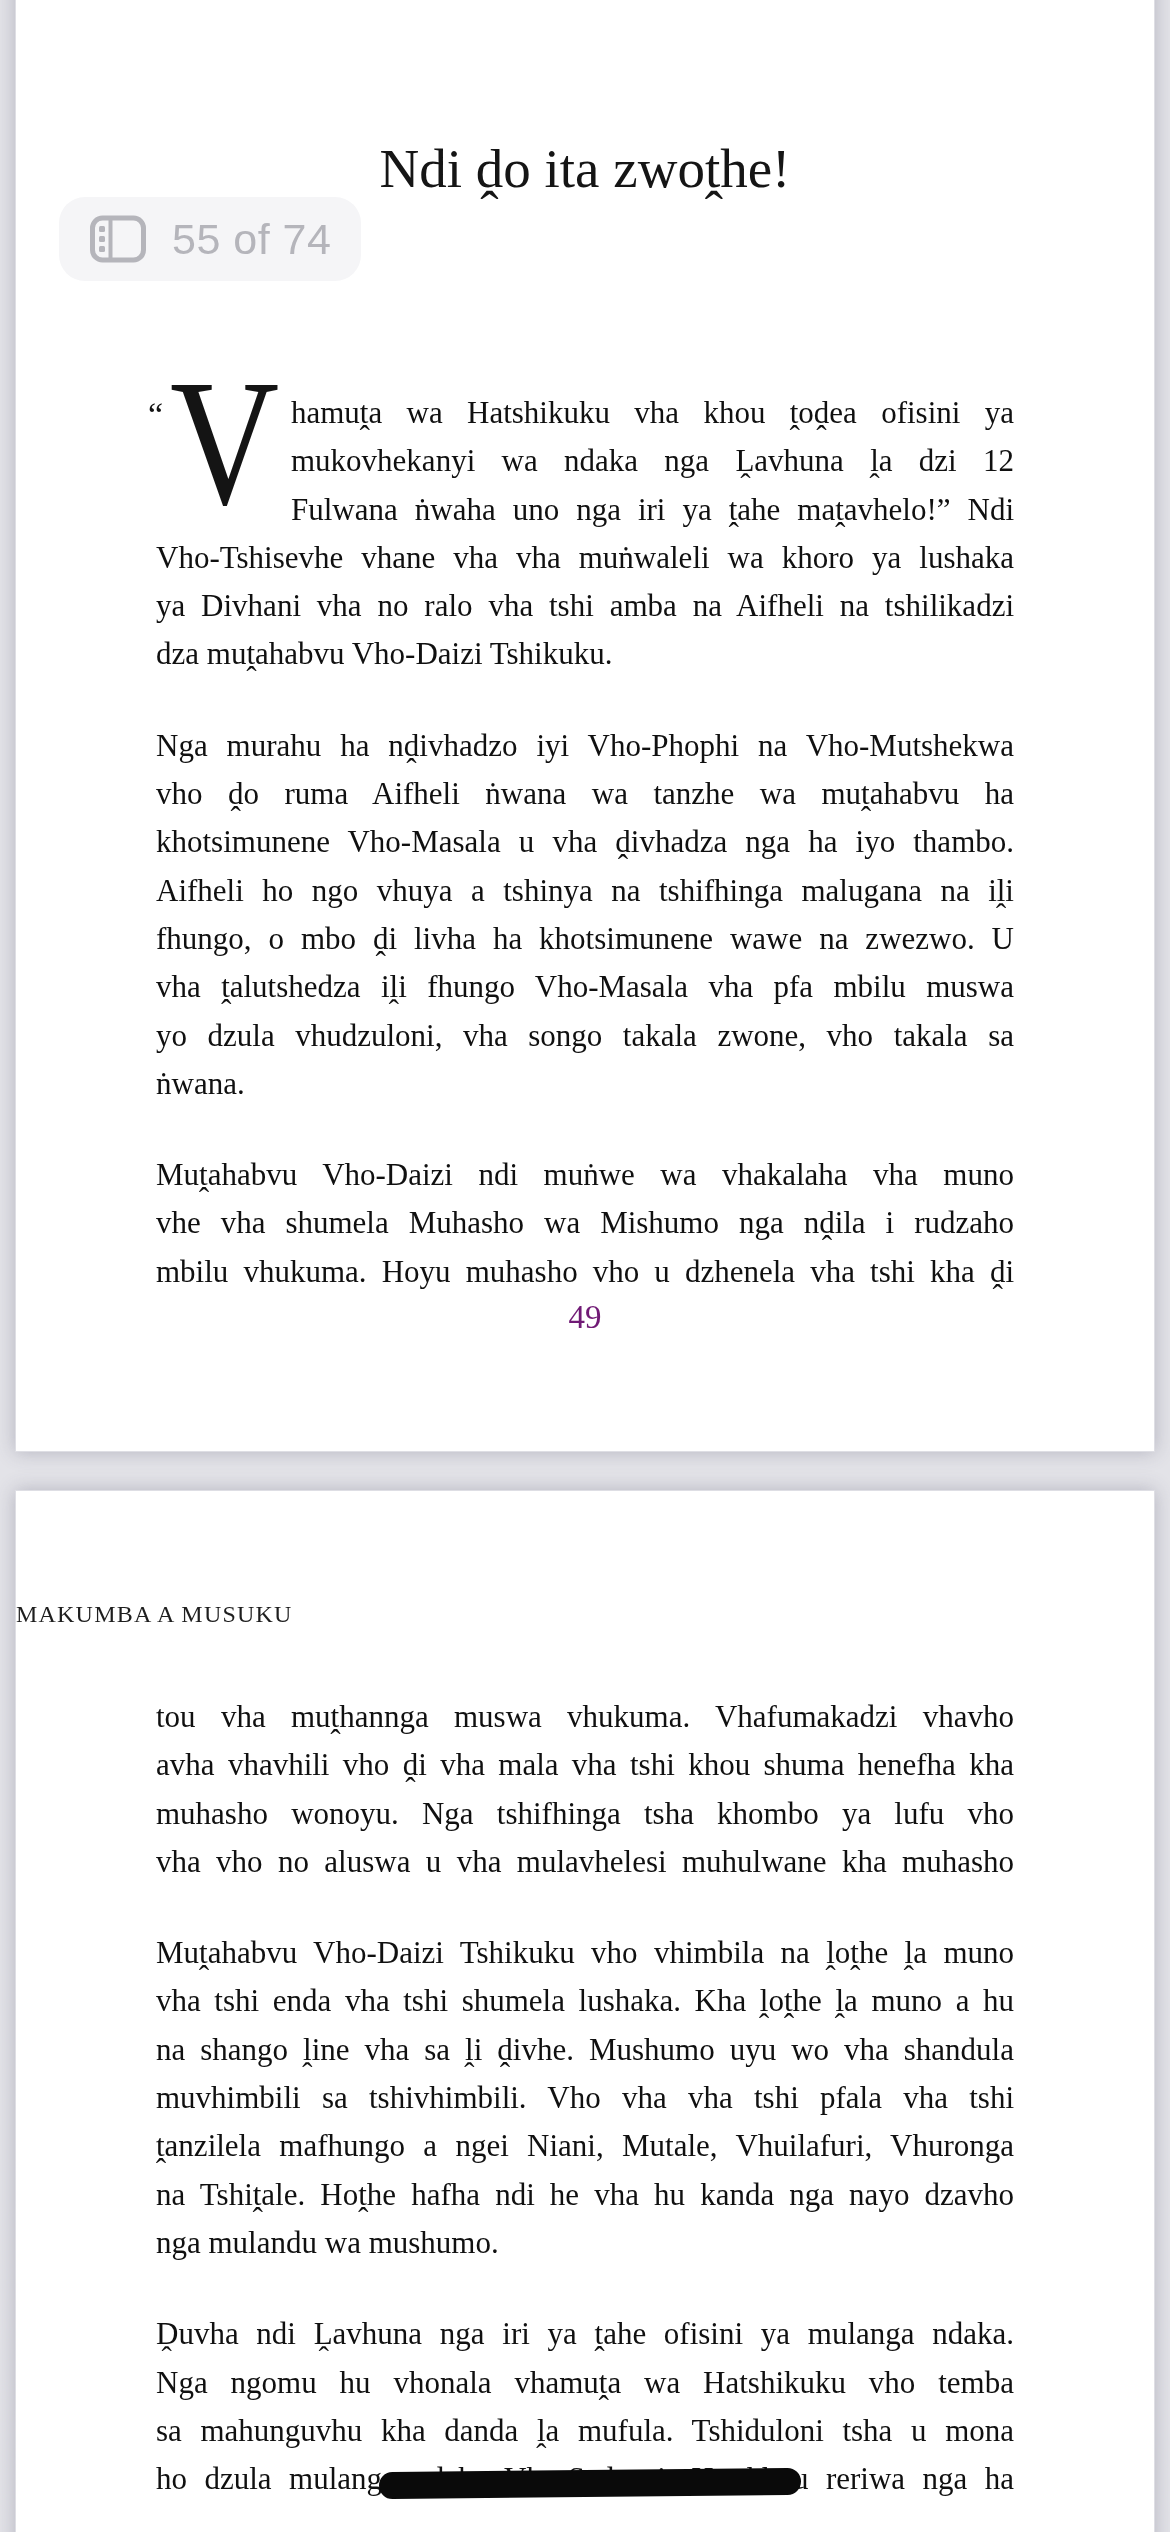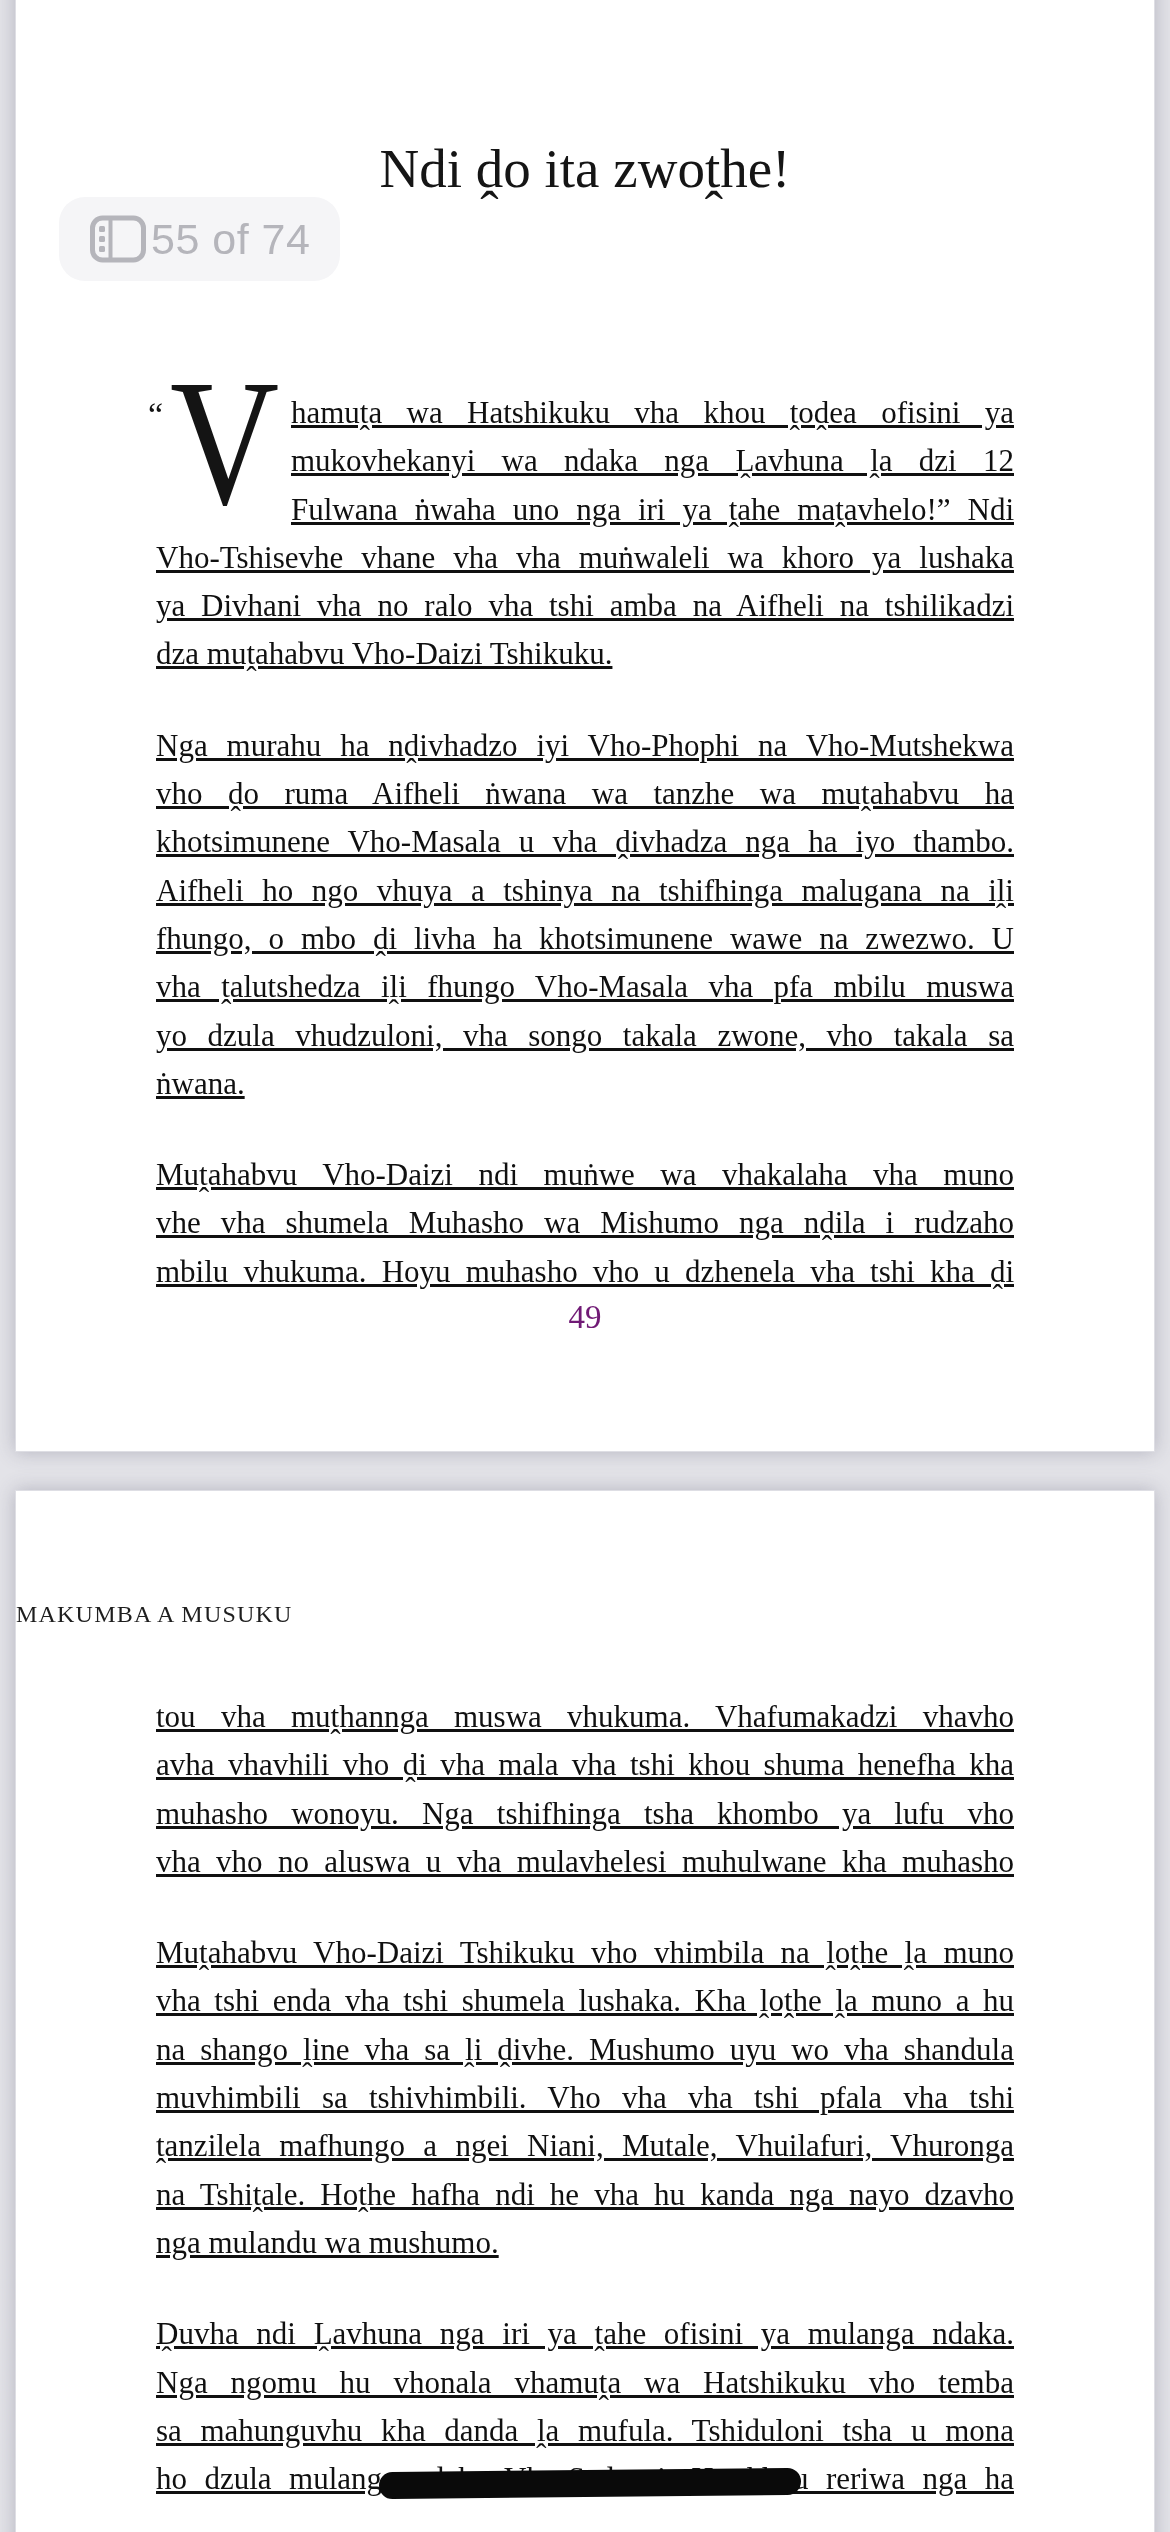--- a/index.html
+++ b/index.html
@@ -16,38 +16,38 @@
   }
   #page-card-1{top:-24px;height:1476px;}
   #page-card-2{top:1490px;height:1100px;}
 
   .book-title{
     position:absolute;left:0;right:0;top:160px;text-align:center;
     font-size:55px;line-height:64px;color:#151515;
   }
   .page-indicator{
     position:absolute;left:43px;top:220px;height:84px;
-    display:inline-flex;align-items:center;gap:4px;padding:0 30px;
+    display:inline-flex;align-items:center;gap:25px;padding:0 30px;
     background:#f5f5f7;border-radius:26px;
     font-family:"Liberation Sans","DejaVu Sans",sans-serif;
     font-size:43px;color:#b5b5bb;letter-spacing:.5px;
   }
   .page-indicator svg{display:block;}
 
   .text-column{
     position:absolute;left:140px;width:858px;
     font-size:31px;line-height:48.3px;color:#101010;
   }
   #text-col-1{top:412px;}
   #text-col-2{top:202px;}
   .paragraph{overflow:visible;}
   .paragraph + .paragraph{margin-top:43px;}
   .line{
     text-align:justify;text-align-last:justify;
-    position:relative;max-height:49px;overflow:visible;text-decoration:underline;
+    position:relative;max-height:49px;overflow:visible;
   }
   .line.last{text-align-last:left;}
 
   .dropcap{float:left;width:135px;height:144px;position:relative;}
   .dc-quote{position:absolute;left:-8px;top:2px;font-size:34px;color:#141414;}
   .dc-letter{
     position:absolute;left:14px;top:-36px;font-size:180px;line-height:1;
     color:#141414;transform:scaleX(.84);transform-origin:top left;
   }
 

